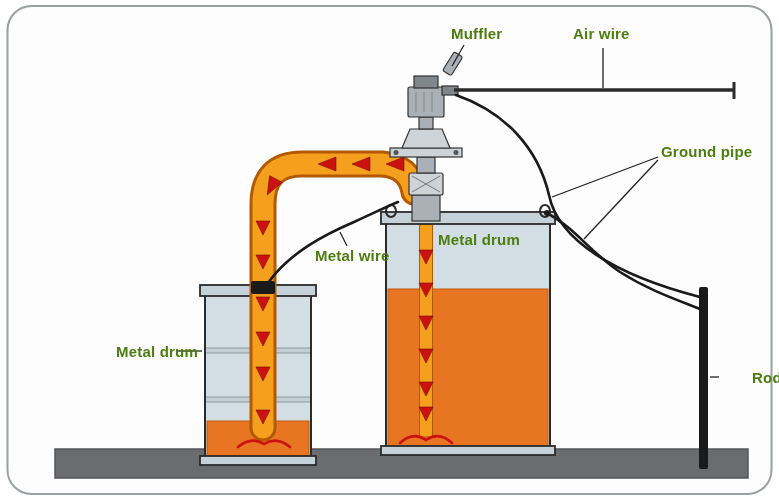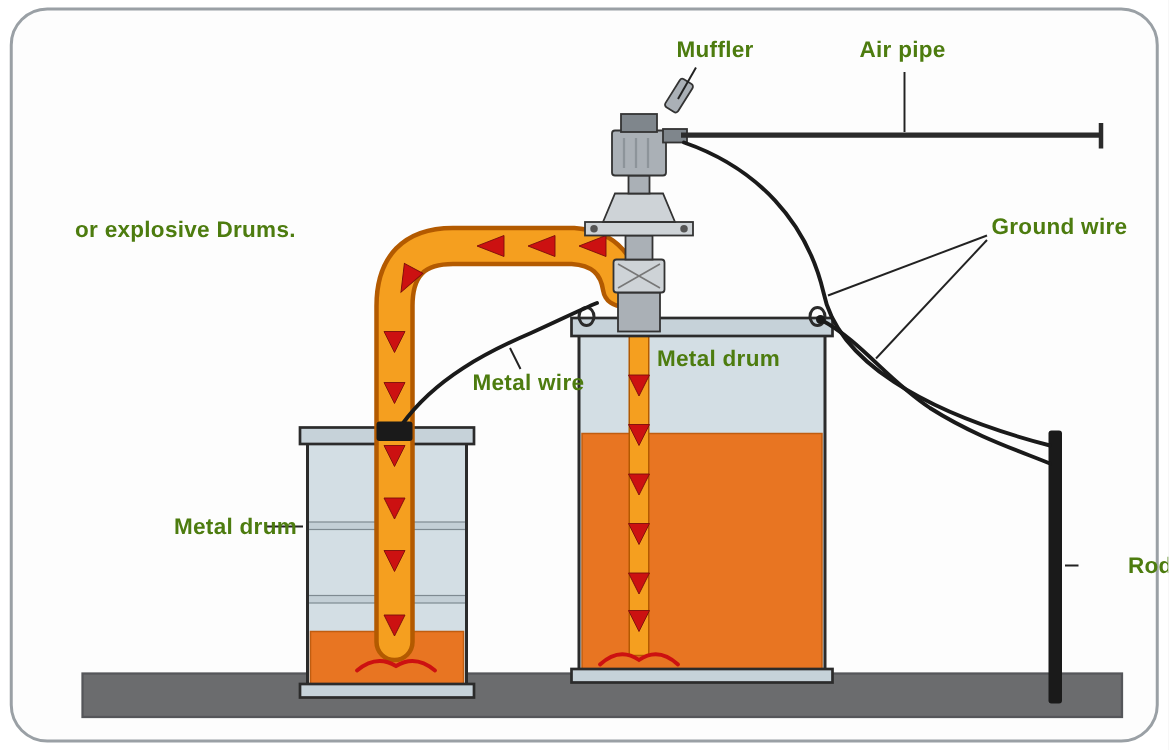--- a/index.html
+++ b/index.html
@@ -127,21 +127,20 @@
       <line class="leader" x1="464" y1="45" x2="452" y2="66"></line>
       <line class="leader" x1="603" y1="48" x2="603" y2="88"></line>
       <line class="leader" x1="658" y1="157" x2="552" y2="197"></line>
       <line class="leader" x1="658" y1="160" x2="584" y2="239"></line>
       <line class="leader" x1="347" y1="246" x2="340" y2="232"></line>
       <line class="leader" x1="177" y1="351" x2="202" y2="351"></line>
       <line class="leader" x1="710" y1="377" x2="719" y2="377"></line>
     </g>
   </svg>
 
-  <div class="lbl" style="left:50px;top:145px">or explosive Drums.</div>
   <div class="lbl" style="left:451px;top:25px">Muffler</div>
-  <div class="lbl" style="left:573px;top:25px">Air pipe</div>
-  <div class="lbl" style="left:661px;top:143px">Ground wire</div>
+  <div class="lbl" style="left:573px;top:25px">Air wire</div>
+  <div class="lbl" style="left:661px;top:143px">Ground pipe</div>
   <div class="lbl" style="left:315px;top:247px">Metal wire</div>
   <div class="lbl" style="left:438px;top:231px">Metal drum</div>
   <div class="lbl" style="left:116px;top:343px">Metal drum</div>
   <div class="lbl" style="left:752px;top:369px">Rod</div>
 </div>
 
 </body></html>

